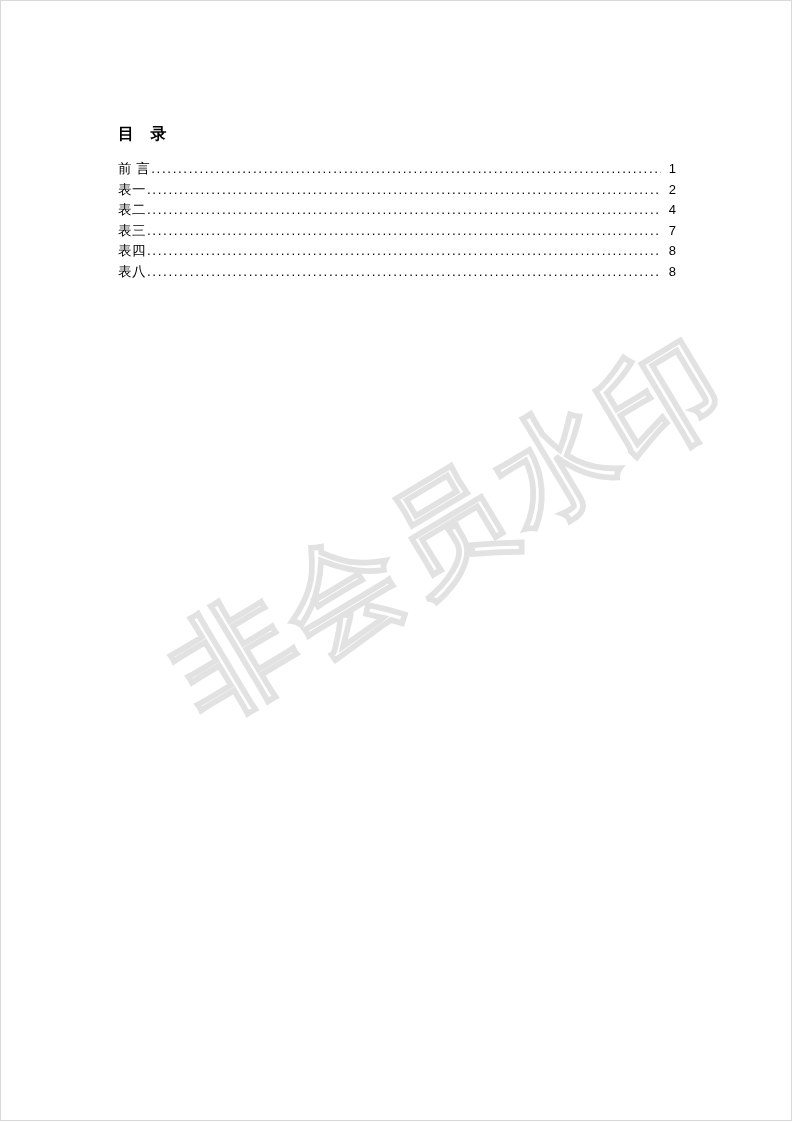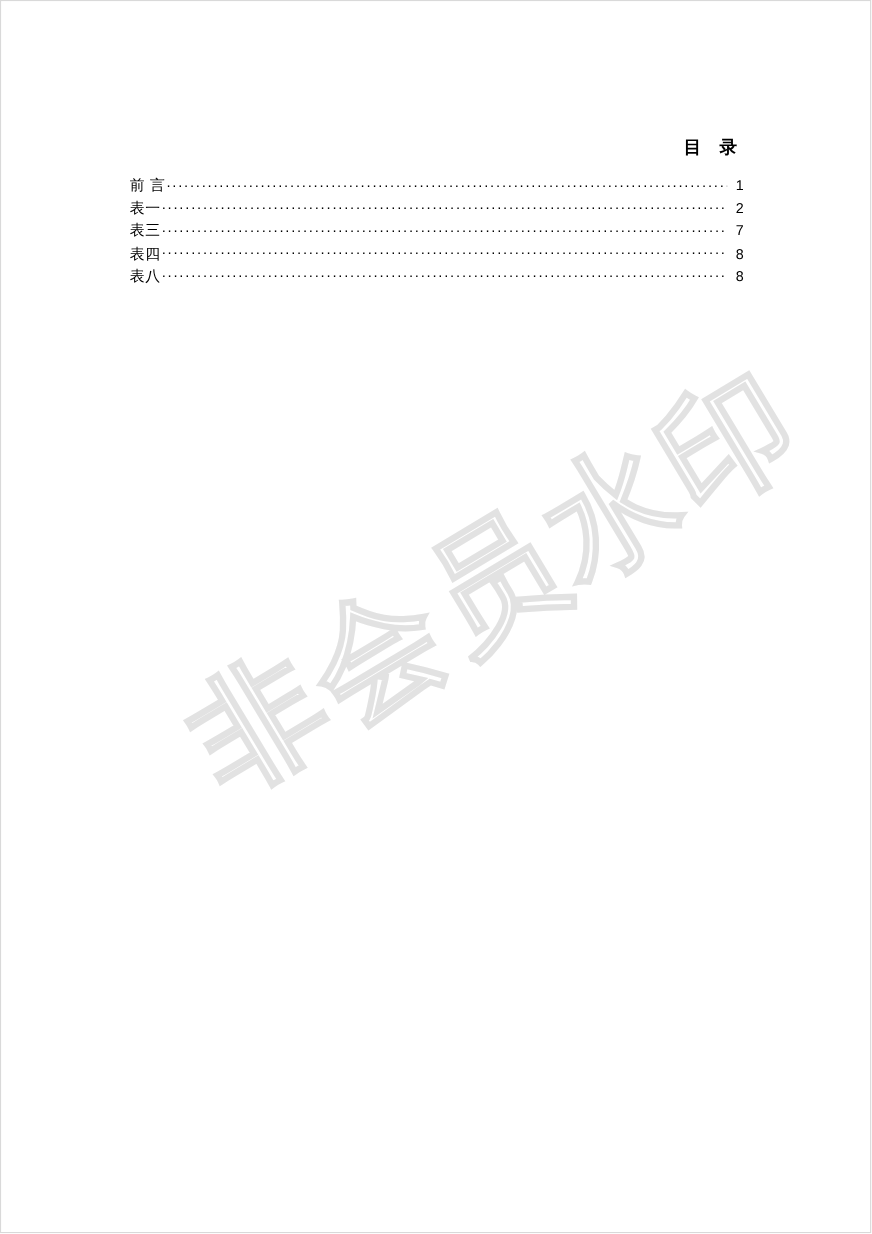--- a/index.html
+++ b/index.html
@@ -39,38 +39,38 @@
   }
 
   .toc-block {
     position: absolute;
     left: 118px;
     top: 124px;
     width: 558px;
   }
 
   .toc-title {
-    text-align: right;
+    text-align: left;
     font-size: 16px;
     font-weight: bold;
     letter-spacing: 6px;
     color: #000000;
     margin: 0 0 14px 0;
     font-family: "Liberation Sans", "DejaVu Sans", sans-serif;
   }
 
   .toc-list {
     margin: 0;
     padding: 0;
     list-style: none;
   }
 
   .toc-entry {
     display: flex;
-    align-items: center;
+    align-items: flex-end;
     font-size: 13.5px;
     line-height: 20.5px;
     color: #000000;
     white-space: nowrap;
   }
 
   .toc-label {
     flex: 0 0 auto;
     letter-spacing: 0.5px;
   }
@@ -141,20 +141,25 @@
         <span class="toc-label">前  言</span>
         <span class="toc-leader"></span>
         <span class="toc-page">1</span>
       </li>
       <li class="toc-entry">
         <span class="toc-label">表一</span>
         <span class="toc-leader"></span>
         <span class="toc-page">2</span>
       </li>
       <li class="toc-entry">
+        <span class="toc-label">表二</span>
+        <span class="toc-leader"></span>
+        <span class="toc-page">4</span>
+      </li>
+      <li class="toc-entry">
         <span class="toc-label">表三</span>
         <span class="toc-leader"></span>
         <span class="toc-page">7</span>
       </li>
       <li class="toc-entry">
         <span class="toc-label">表四</span>
         <span class="toc-leader"></span>
         <span class="toc-page">8</span>
       </li>
       <li class="toc-entry">

